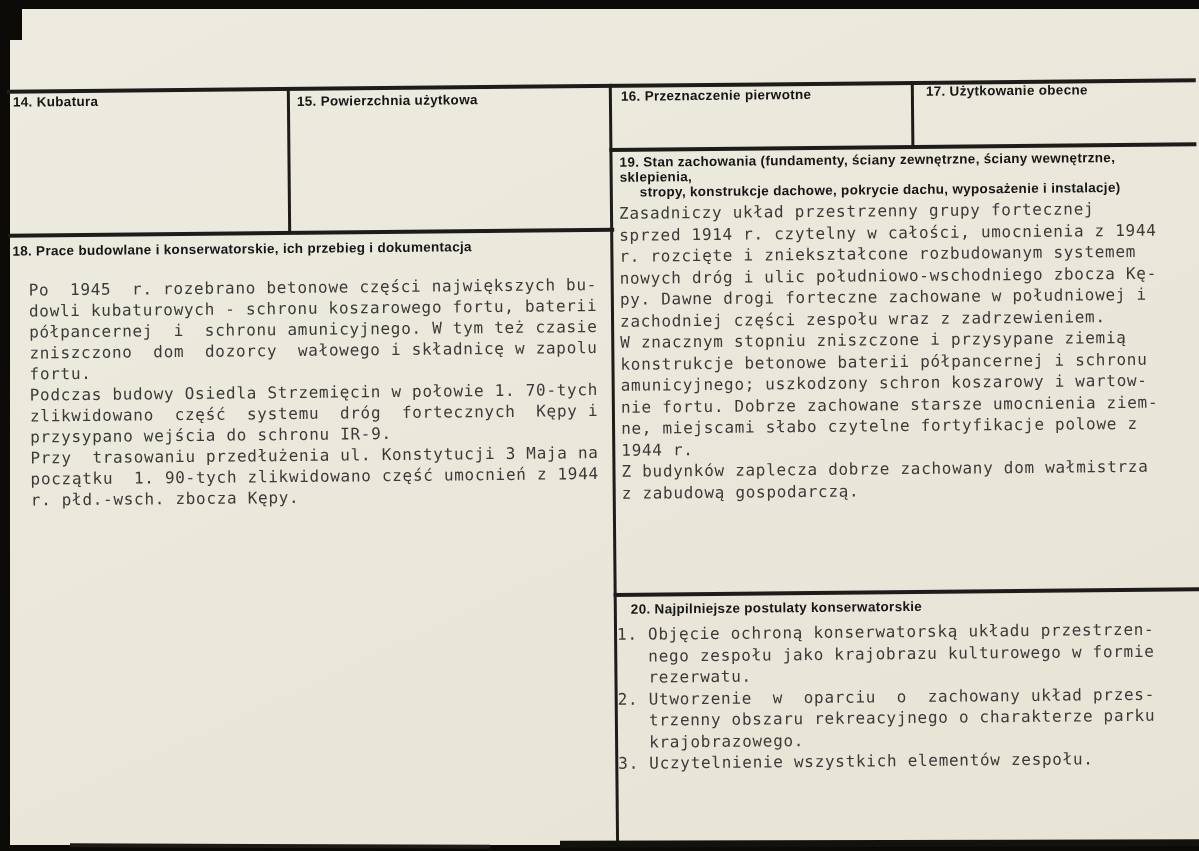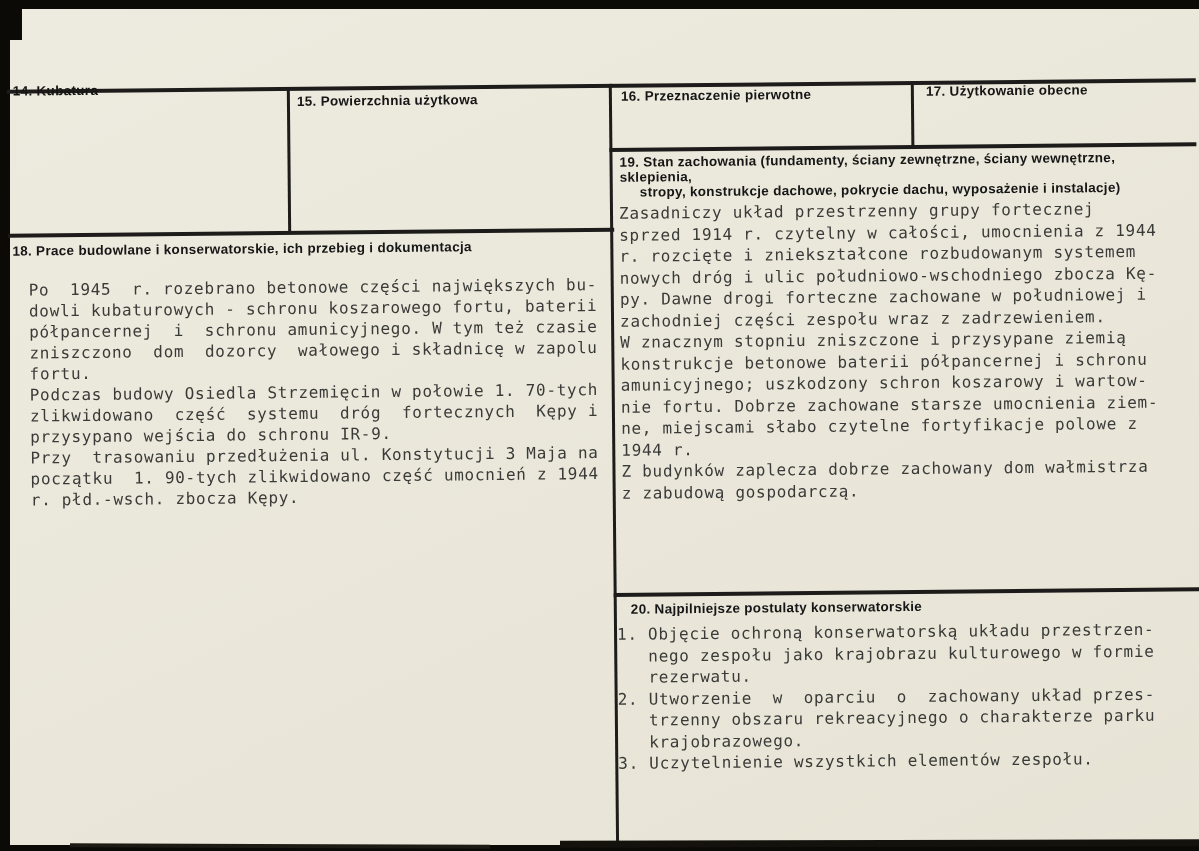--- a/index.html
+++ b/index.html
@@ -61,21 +61,21 @@
   <div class="form">
 
     <div class="line" style="left:10px;top:84px;width:1189px;height:4px;"></div>
     <div class="line" style="left:290px;top:84px;width:3px;height:146px;"></div>
     <div class="line" style="left:10px;top:228px;width:606px;height:4px;"></div>
     <div class="line" style="left:612px;top:84px;width:3px;height:761px;"></div>
     <div class="line" style="left:914px;top:84px;width:3px;height:67px;"></div>
     <div class="line" style="left:612px;top:148px;width:587px;height:4px;"></div>
     <div class="line" style="left:612px;top:593px;width:587px;height:4px;"></div>
 
-    <div class="flabel" style="left:16px;top:78px;">14. Kubatura</div>
+    <div class="flabel" style="left:16px;top:89px;">14. Kubatura</div>
     <div class="flabel" style="left:300px;top:91px;">15. Powierzchnia użytkowa</div>
     <div class="flabel" style="left:624px;top:89px;">16. Przeznaczenie pierwotne</div>
     <div class="flabel" style="left:929px;top:87px;">17. Użytkowanie obecne</div>
     <div class="flabel" style="left:14px;top:238px;">18. Prace budowlane i konserwatorskie, ich przebieg i dokumentacja</div>
 
     <div class="flabel" style="left:622px;top:155px;width:566px;"><span>19. Stan zachowania (fundamenty, ściany zewnętrzne, ściany wewnętrzne, sklepienia,</span><span class="indent2">stropy, konstrukcje dachowe, pokrycie dachu, wyposażenie i instalacje)</span></div>
 
     <div class="flabel" style="left:629px;top:602px;">20. Najpilniejsze postulaty konserwatorskie</div>
 
     <div class="type left" style="left:30px;top:274px;width:588px;">Po  1945  r. rozebrano betonowe części największych bu-

